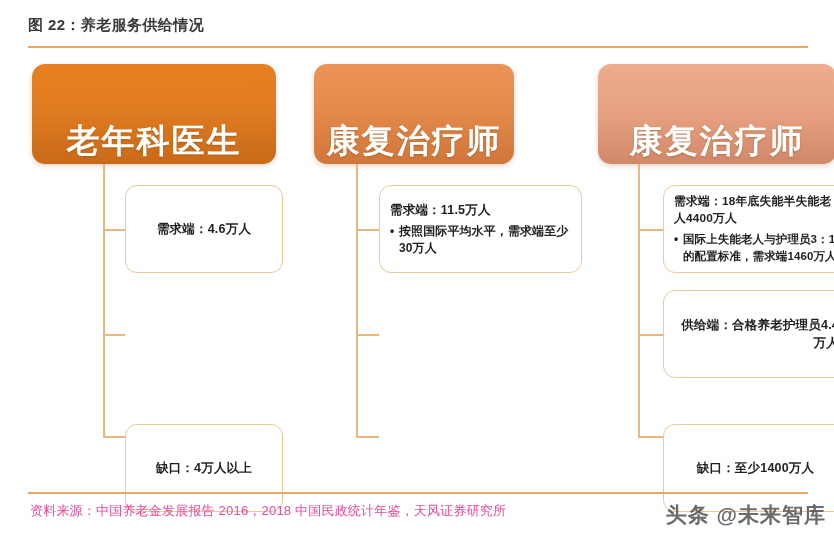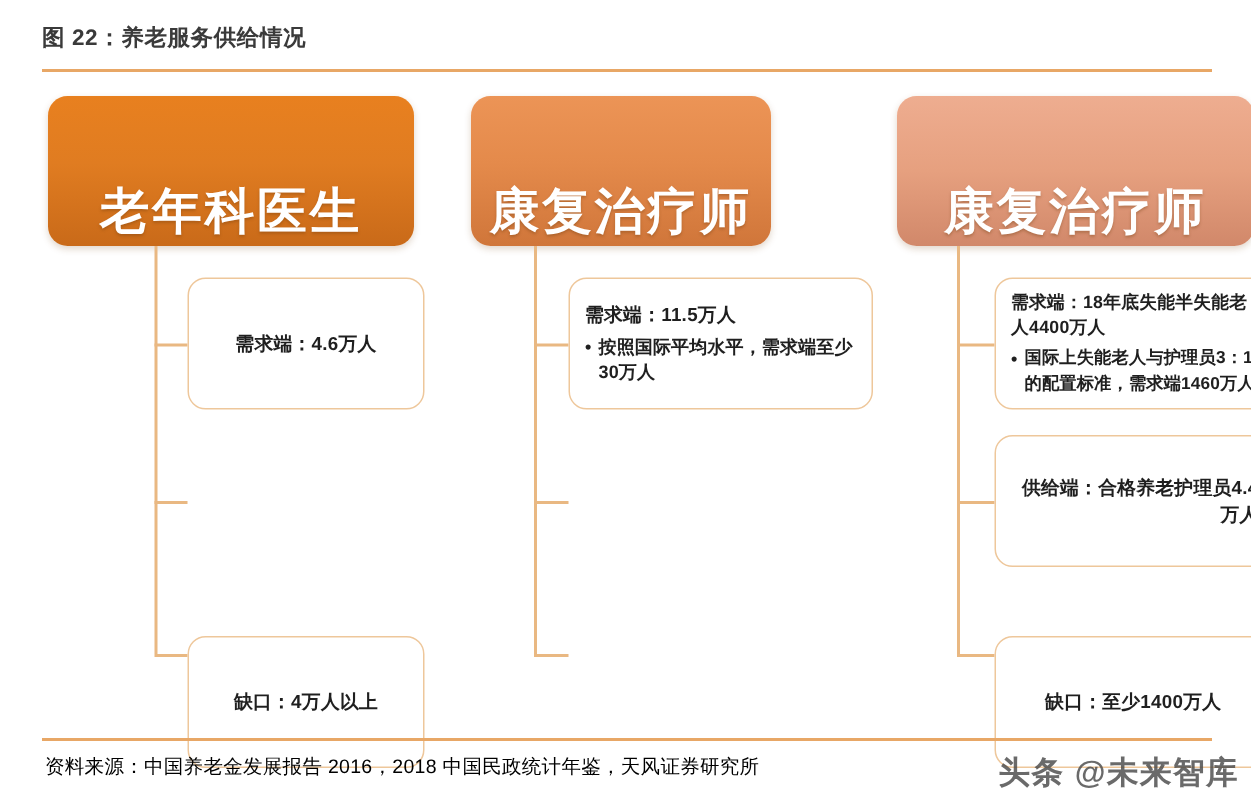--- a/index.html
+++ b/index.html
@@ -169,21 +169,21 @@
     top: 492px;
     width: 780px;
     height: 2px;
     background: #e8a766;
   }
   .footer-text {
     position: absolute;
     left: 30px;
     top: 502px;
     font-size: 13px;
-    color: #000000;
+    color: #ec4899;
     letter-spacing: 0.2px;
     white-space: nowrap;
   }
 
   .watermark {
     position: absolute;
     right: 8px;
     top: 501px;
     font-size: 21px;
     font-weight: bold;

